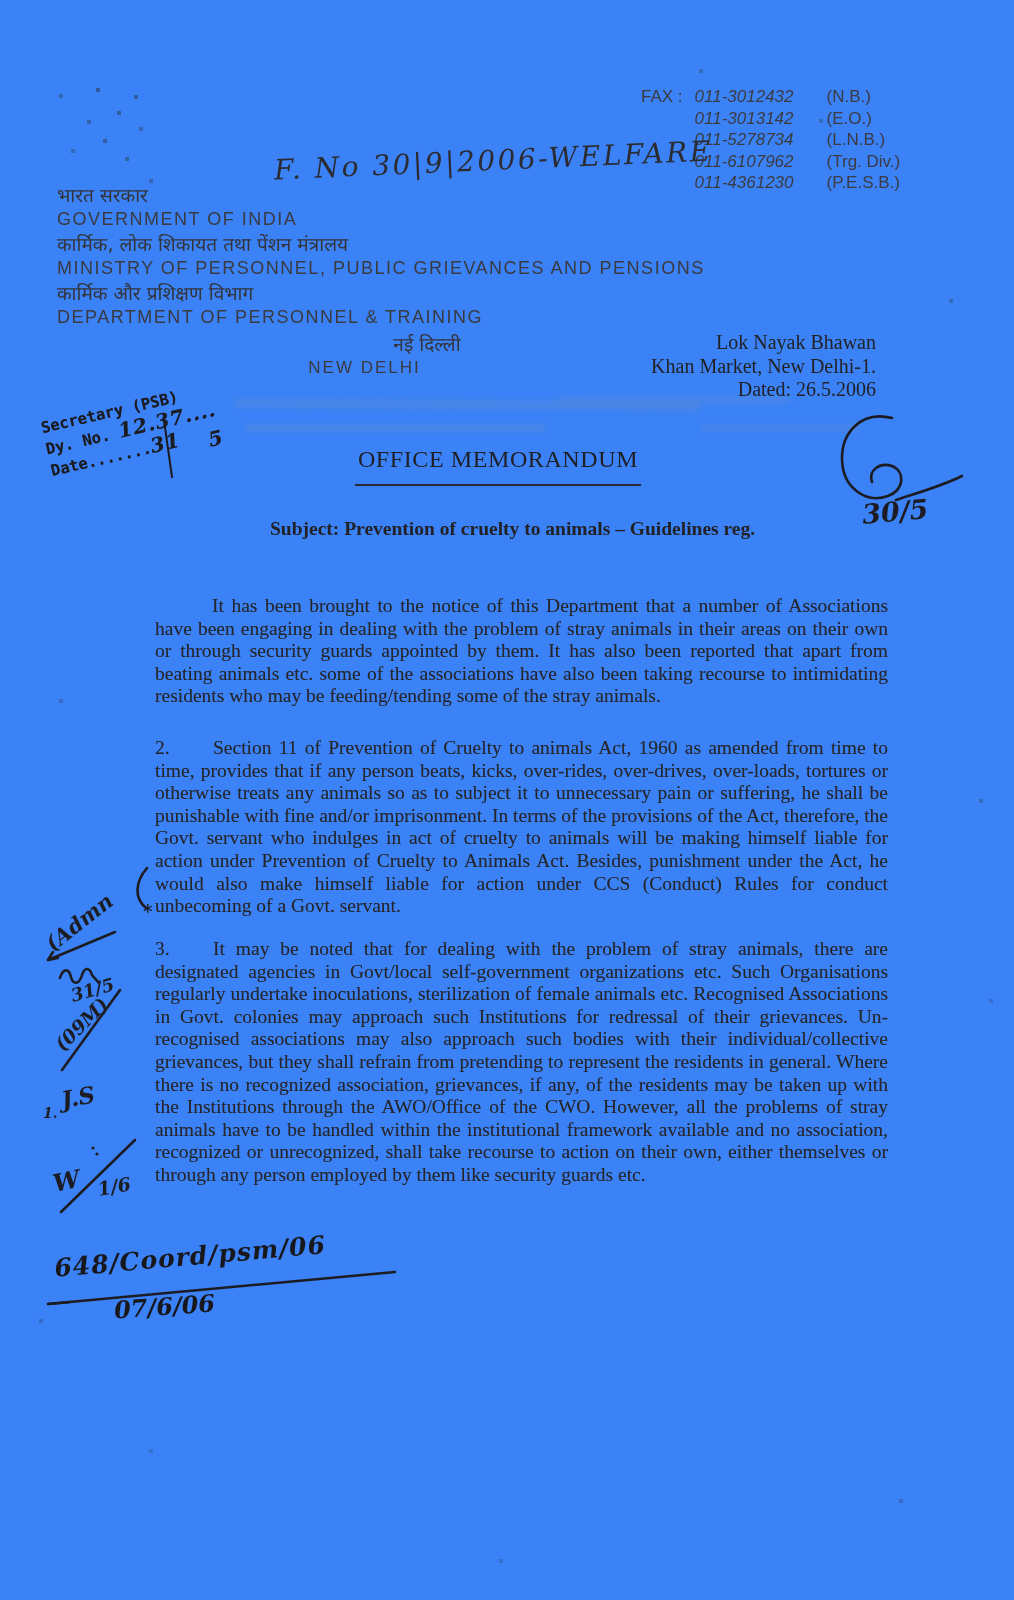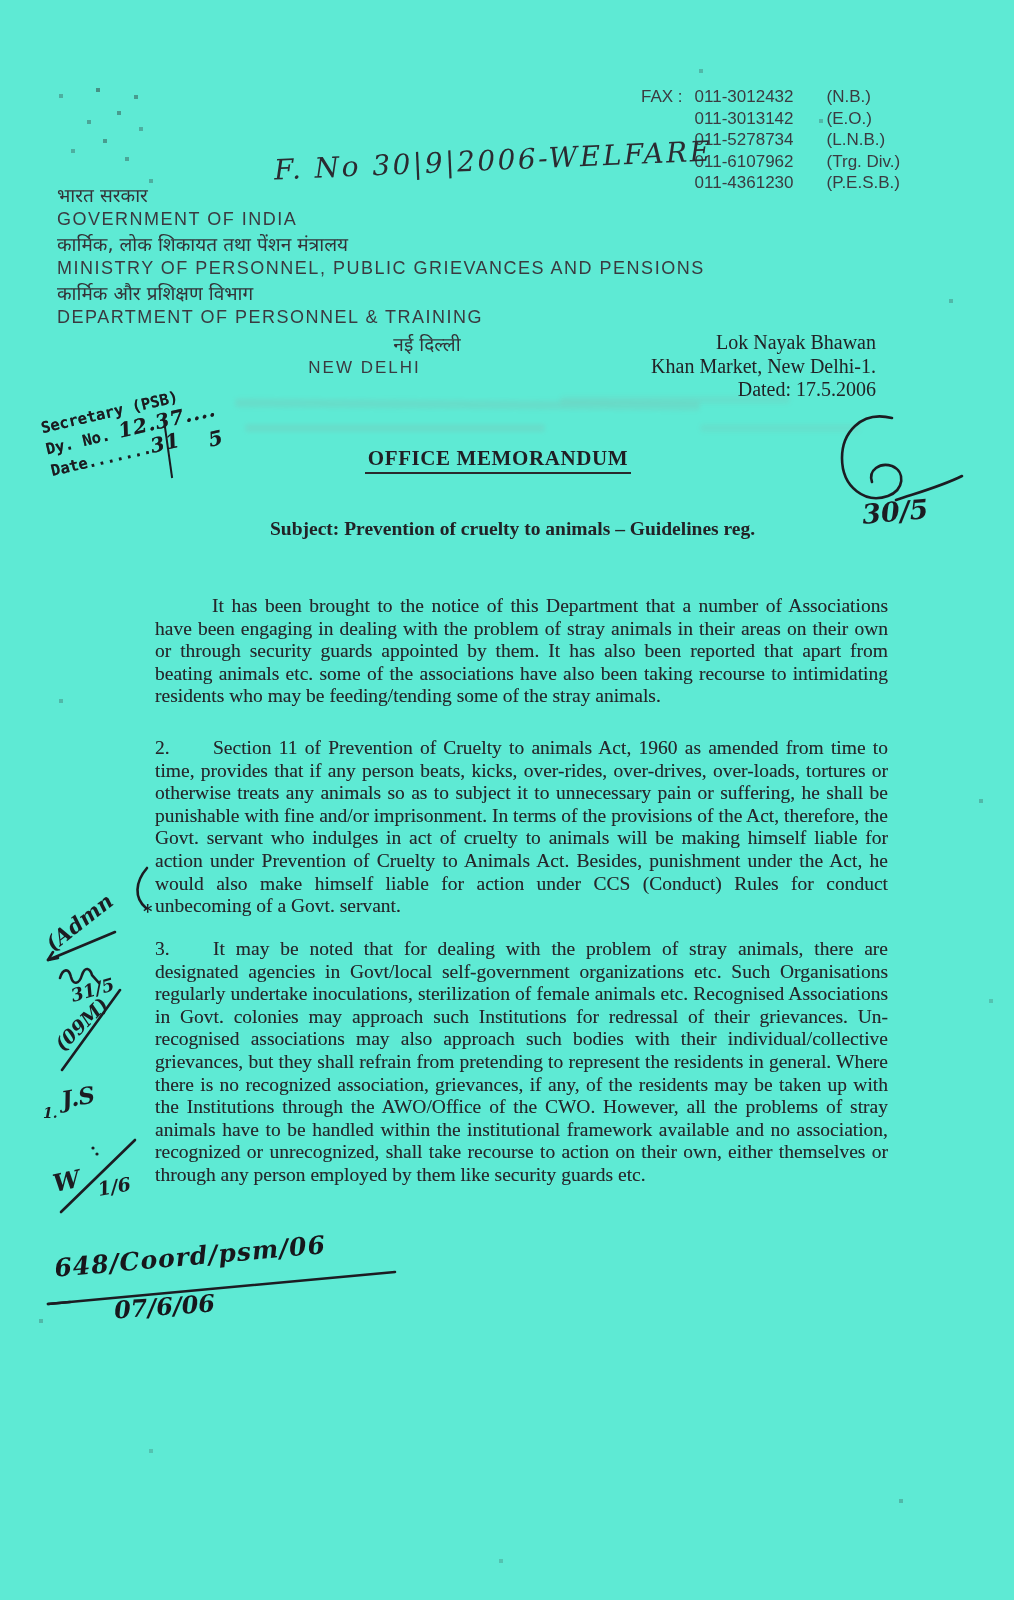--- a/index.html
+++ b/index.html
@@ -1,23 +1,23 @@
 <!DOCTYPE html>
 <html><head>
 <meta charset="utf-8">
 <style>
   html,body{margin:0;padding:0;background:#e9e9e7;}
-  .page{position:relative;width:1014px;height:1600px;margin:0 auto;background:#5eead4;
+  .page{position:relative;width:1014px;height:1600px;margin:0 auto;background:#3b82f6;
         overflow:hidden;color:#2e2e33;}
 
   
   .fax{position:absolute;left:641px;top:86px;display:flex;align-items:flex-start;gap:12px;
        font-family:"Liberation Sans",sans-serif;font-size:17px;line-height:21.5px;color:#3b3b41;}
   .fax-label{white-space:nowrap;}
-  .fax-line .num{display:inline-block;min-width:116px;}
+  .fax-line .num{display:inline-block;min-width:116px;font-style:italic;}
   .fax-line .unit{margin-left:16px;}
 
   
   .file-no{position:absolute;left:274px;top:144px;transform:rotate(-2.5deg);
            font-family:"DejaVu Serif",serif;font-style:italic;font-size:28px;
            letter-spacing:2.5px;color:#2b2b31;}
 
   
   .letterhead{position:absolute;left:57px;top:183px;width:800px;text-align:left;}
   .lh-hi{font-family:"DejaVu Sans",sans-serif;font-size:19px;line-height:24px;color:#333338;}
@@ -37,23 +37,23 @@
          font-family:"DejaVu Sans Mono",monospace;font-weight:600;font-size:15.5px;
          line-height:20px;color:#1b1b20;text-shadow:0 0 .6px rgba(20,20,20,.55);}
   .stamp .hw{font-family:"DejaVu Serif",serif;font-style:italic;font-weight:700;
              font-size:20px;letter-spacing:1px;}
   .stamp-divider{position:absolute;left:118px;top:26px;width:2.4px;height:62px;
                  background:#1b1b20;transform:rotate(5deg);}
   .stamp .sub{position:relative;top:7px;}
 
   
   .memo-title{position:absolute;left:0;right:18px;top:446px;text-align:center;}
-  .memo-title span{font-family:"Liberation Serif",serif;font-weight:bold;font-size:21px;
+  .memo-title span{font-family:"Liberation Serif",serif;font-weight:normal;font-size:24px;
                    letter-spacing:.6px;color:#1f1f24;border-bottom:2.5px solid #2a2a2e;
-                   padding:0 3px 2px;}
+                   padding:0 3px 12px;}
 
   
   .subject{position:absolute;left:270px;top:518px;font-family:"Liberation Serif",serif;
            font-weight:bold;font-size:19.5px;color:#222226;}
 
   
   .para{position:absolute;left:155px;width:733px;text-align:justify;
         font-family:"Liberation Serif",serif;font-size:19.5px;line-height:22.6px;color:#26262b;
         text-shadow:0 0 .4px rgba(30,30,30,.35);}
   .p1{top:595px;text-indent:57px;}
@@ -118,21 +118,21 @@
     <div class="lh-en">MINISTRY OF PERSONNEL, PUBLIC GRIEVANCES AND PENSIONS</div>
     <div class="lh-hi">कार्मिक और प्रशिक्षण विभाग</div>
     <div class="lh-en">DEPARTMENT OF PERSONNEL &amp; TRAINING</div>
   </div>
   <div class="city-hi">नई दिल्ली</div>
   <div class="city-en">NEW DELHI</div>
 
   <div class="address">
     <div>Lok Nayak Bhawan</div>
     <div>Khan Market, New Delhi-1.</div>
-    <div>Dated: 17.5.2006</div>
+    <div>Dated: 26.5.2006</div>
   </div>
 
   <div class="stamp">
     <div>Secretary (PSB)</div>
     <div><span>Dy. No.</span> <span class="hw">12.37....</span></div>
     <div><span>Date.......</span><span class="hw">31</span>&nbsp;&nbsp;&nbsp;<span class="hw sub">5</span></div>
     <div class="stamp-divider"></div>
   </div>
 
   <div class="memo-title">

